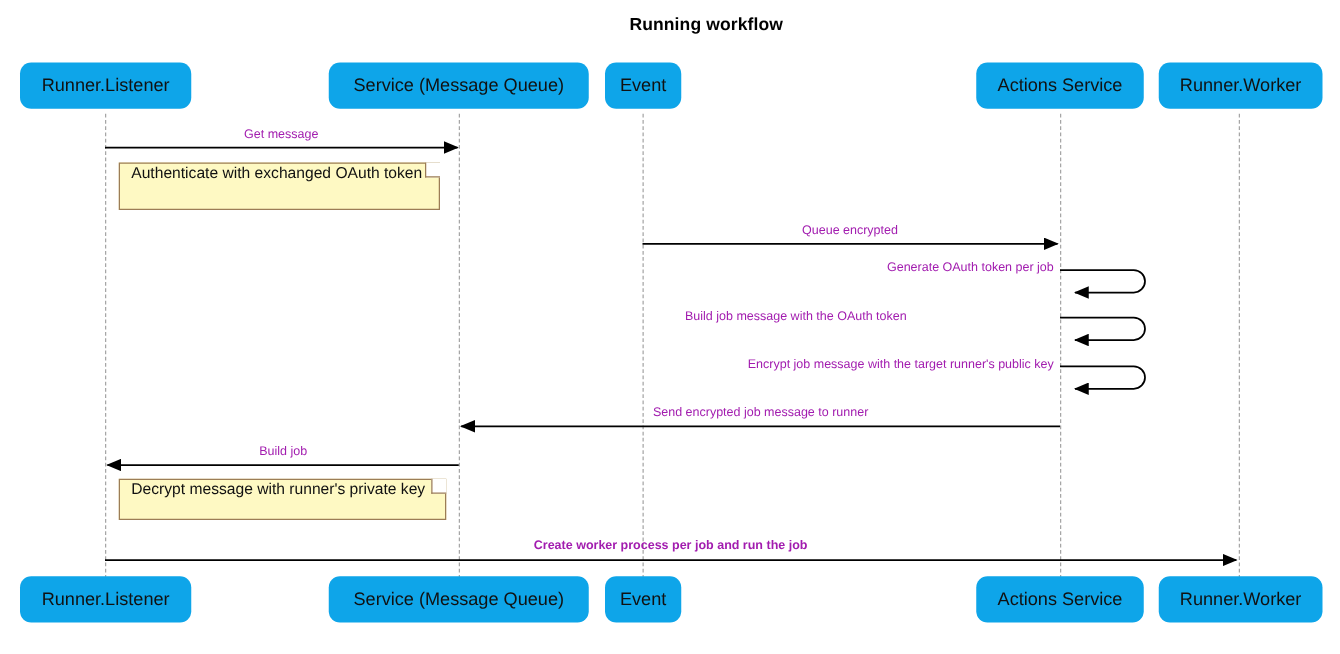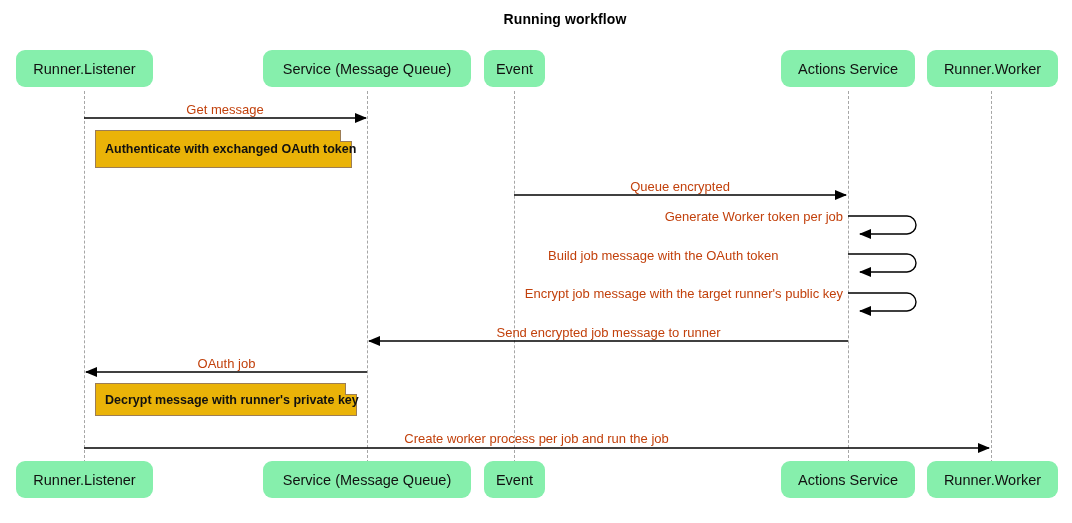--- a/index.html
+++ b/index.html
@@ -16,61 +16,60 @@
     width:100%;
     text-align:center;
     top:11px;
     font-size:14px;
     font-weight:bold;
     color:#000;
     letter-spacing:0.1px;
   }
   .participant{
     position:absolute;
-    background:#86efac;
+    background:#0ea5e9;
     border-radius:9px;
     display:flex;
     align-items:center;
     justify-content:center;
     font-size:14.5px;
     color:#111;
     box-sizing:border-box;
     white-space:nowrap;
   }
   .lifeline{
     position:absolute;
     width:0;
     border-left:1px dashed #a6a6a6;
   }
   .note{
     position:absolute;
-    background:#eab308;
+    background:#fef9c3;
     border:1px solid #9c7d56;
     box-sizing:border-box;
     font-size:12.5px;
     color:#111;
     display:flex;
-    align-items:center;
+    align-items:flex-start;
     padding-left:9px;
     white-space:nowrap;
-    font-weight:bold;
   }
   .note-fold{
     position:absolute;
     top:-1px;right:-1px;
     width:11px;height:11px;
     background:#ffffff;
     border-left:1px solid #9c7d56;
     border-bottom:1px solid #9c7d56;
     transform:none;
   }
   .msg-label{
     position:absolute;
-    font-size:13px;
-    color:#c2410c;
+    font-size:10px;
+    color:#a21caf;
     white-space:nowrap;
   }
   svg.overlay{position:absolute;left:0;top:0;width:1072px;height:523px;pointer-events:none;}
 </style>
 </head>
 <body>
 
 <div id="diagram">
 
   <div class="title">Running workflow</div>
@@ -135,26 +134,26 @@
 
     <line x1="848" y1="341" x2="369" y2="341" stroke="#000" stroke-width="1.4" marker-end="url(#arrL)"></line>
 
     <line x1="367" y1="372" x2="86" y2="372" stroke="#000" stroke-width="1.4" marker-end="url(#arrL)"></line>
 
     <line x1="84" y1="448" x2="989" y2="448" stroke="#000" stroke-width="1.4" marker-end="url(#arrR)"></line>
   </svg>
 
   <div class="msg-label" style="left:84px;  top:102px; width:282px; text-align:center;">Get message</div>
   <div class="msg-label" style="left:514px; top:179px; width:332px; text-align:center;">Queue encrypted</div>
-  <div class="msg-label" style="left:548px; top:209px; width:295px; text-align:right;">Generate Worker token per job</div>
+  <div class="msg-label" style="left:548px; top:209px; width:295px; text-align:right;">Generate OAuth token per job</div>
   <div class="msg-label" style="left:548px; top:248px; width:295px; text-align:left;">Build job message with the OAuth token</div>
   <div class="msg-label" style="left:369px; top:325px; width:479px; text-align:center;">Send encrypted job message to runner</div>
   <div class="msg-label" style="left:448px; top:286px; width:395px; text-align:right;">Encrypt job message with the target runner's public key</div>
-  <div class="msg-label" style="left:86px;  top:356px; width:281px; text-align:center;">OAuth job</div>
-  <div class="msg-label" style="left:84px;  top:431px; width:905px; text-align:center;">Create worker process per job and run the job</div>
+  <div class="msg-label" style="left:86px;  top:356px; width:281px; text-align:center;">Build job</div>
+  <div class="msg-label" style="left:84px;  top:431px; width:905px; text-align:center;font-weight:bold;">Create worker process per job and run the job</div>
 
   <div class="note" style="left:95px; top:130px; width:257px; height:38px;">
     <span>Authenticate with exchanged OAuth token</span>
     <span class="note-fold"></span>
   </div>
   <div class="note" style="left:95px; top:383px; width:262px; height:33px;">
     <span>Decrypt message with runner's private key</span>
     <span class="note-fold"></span>
   </div>
 

